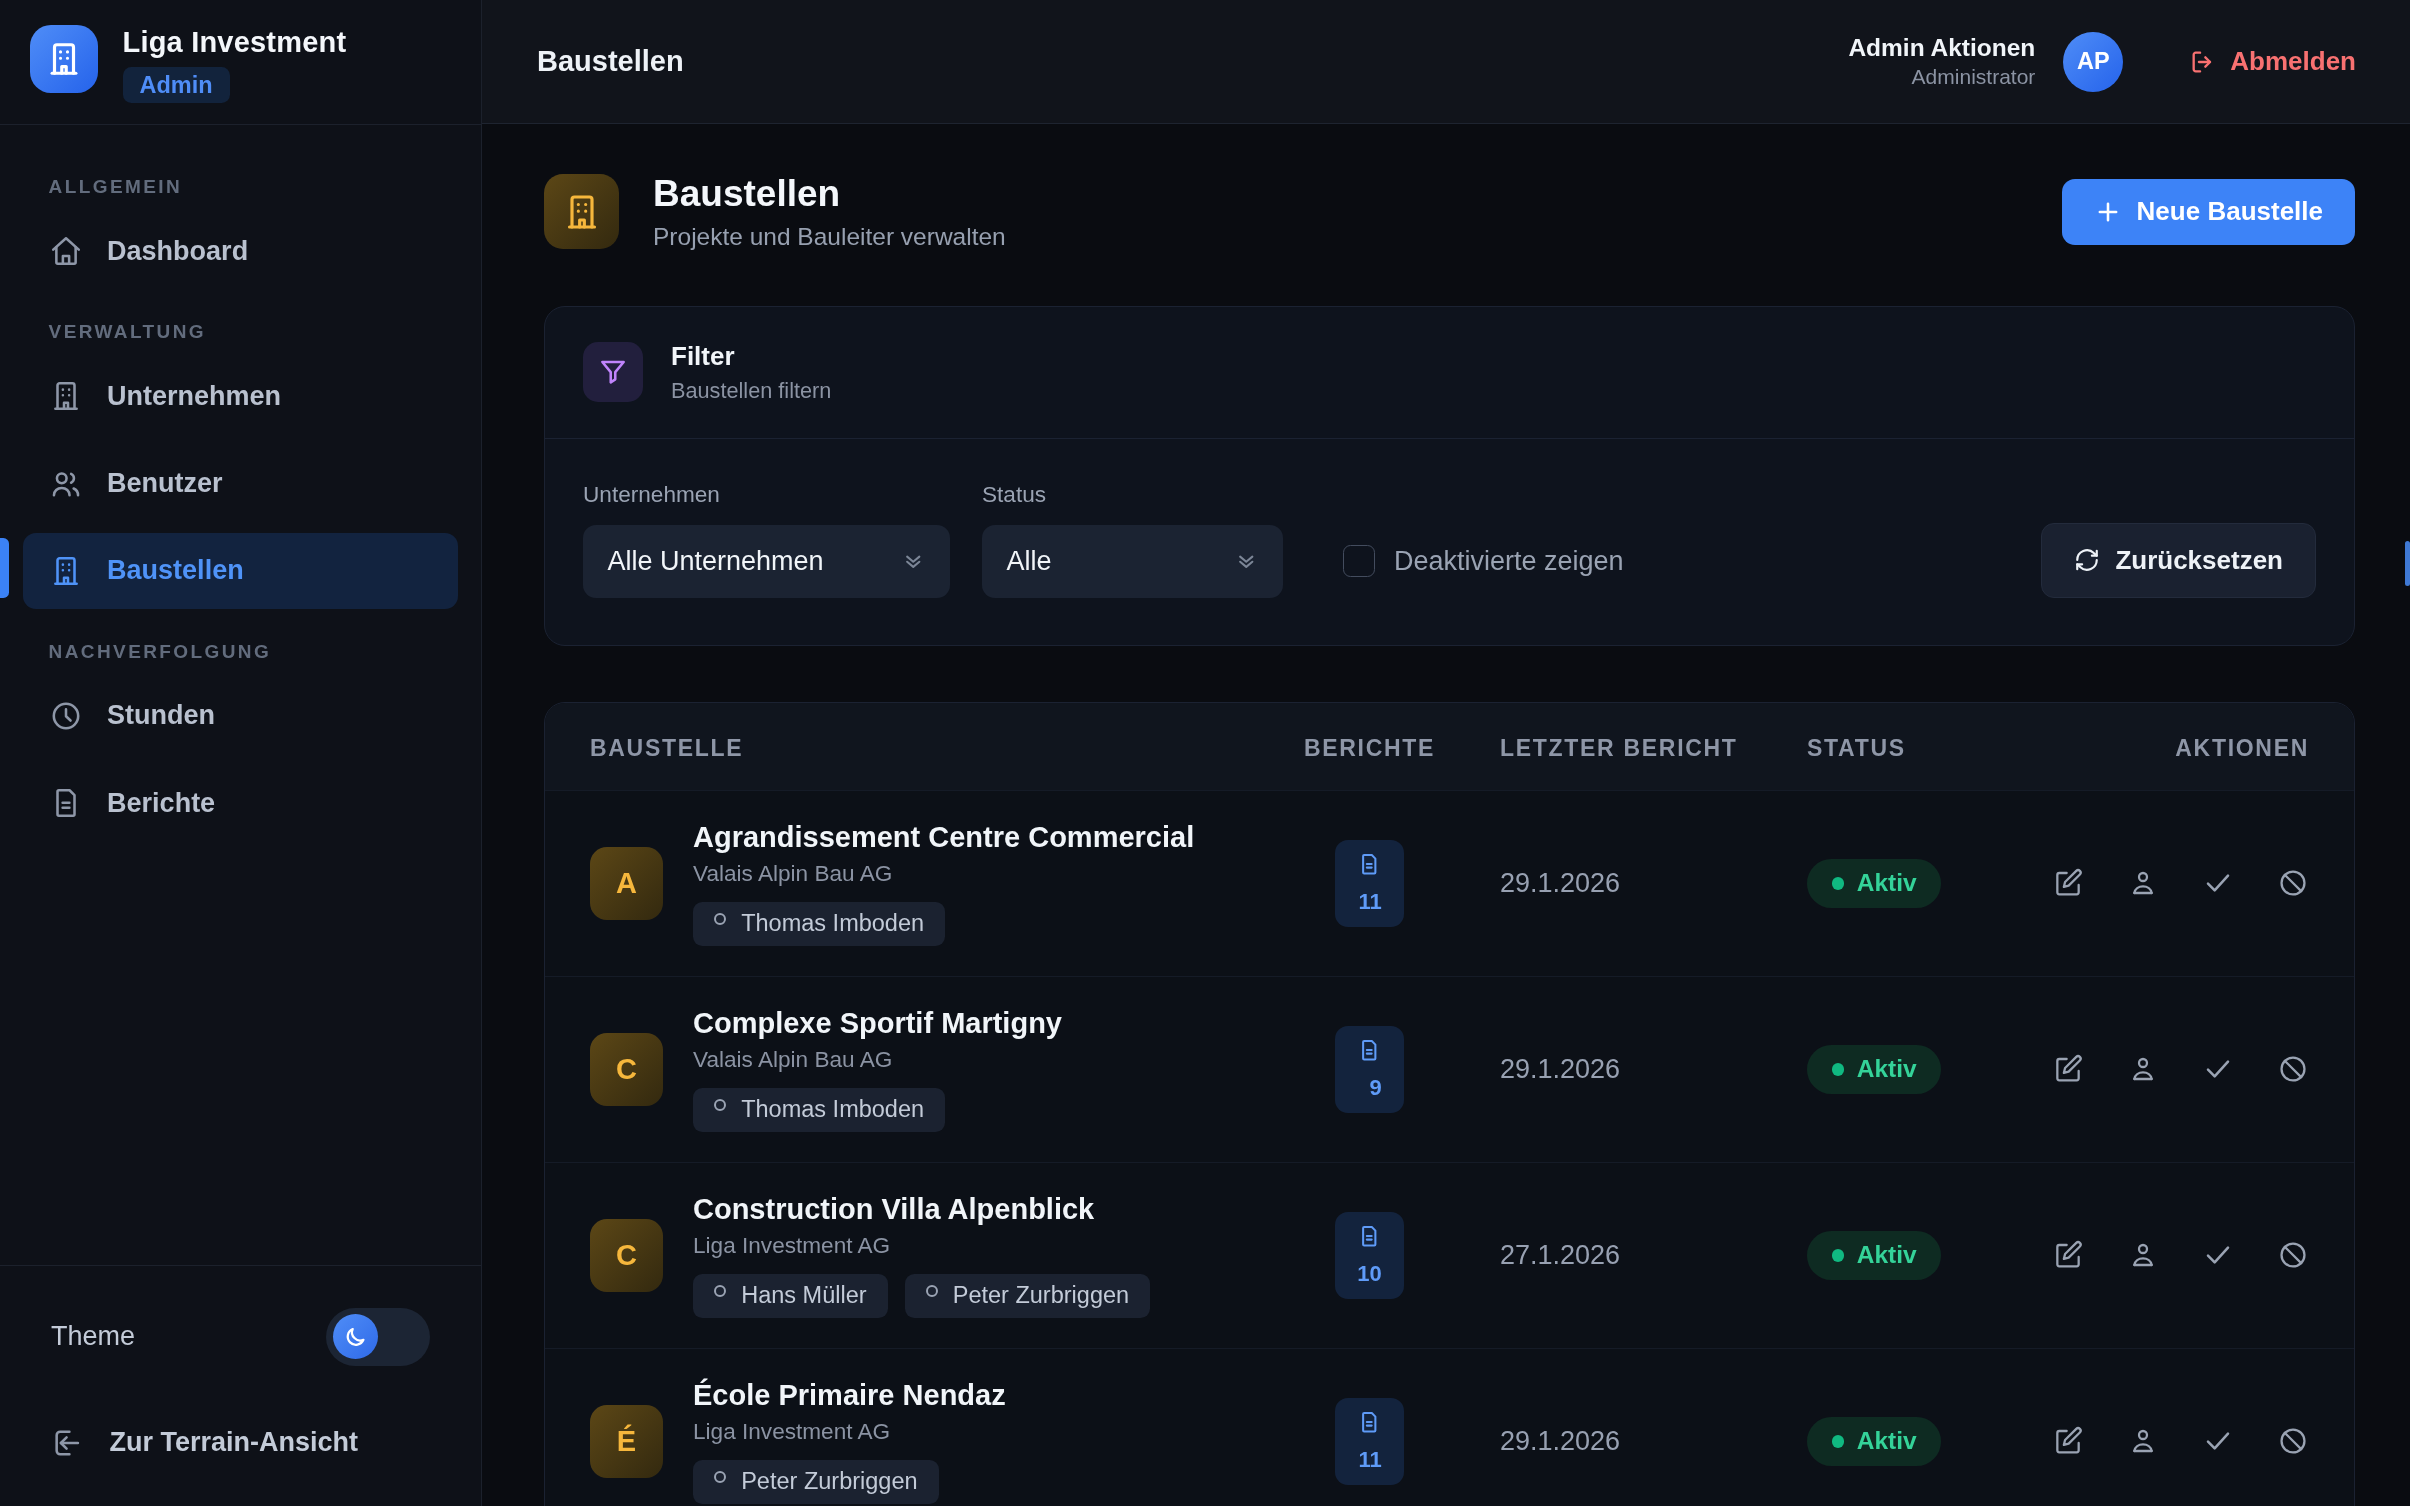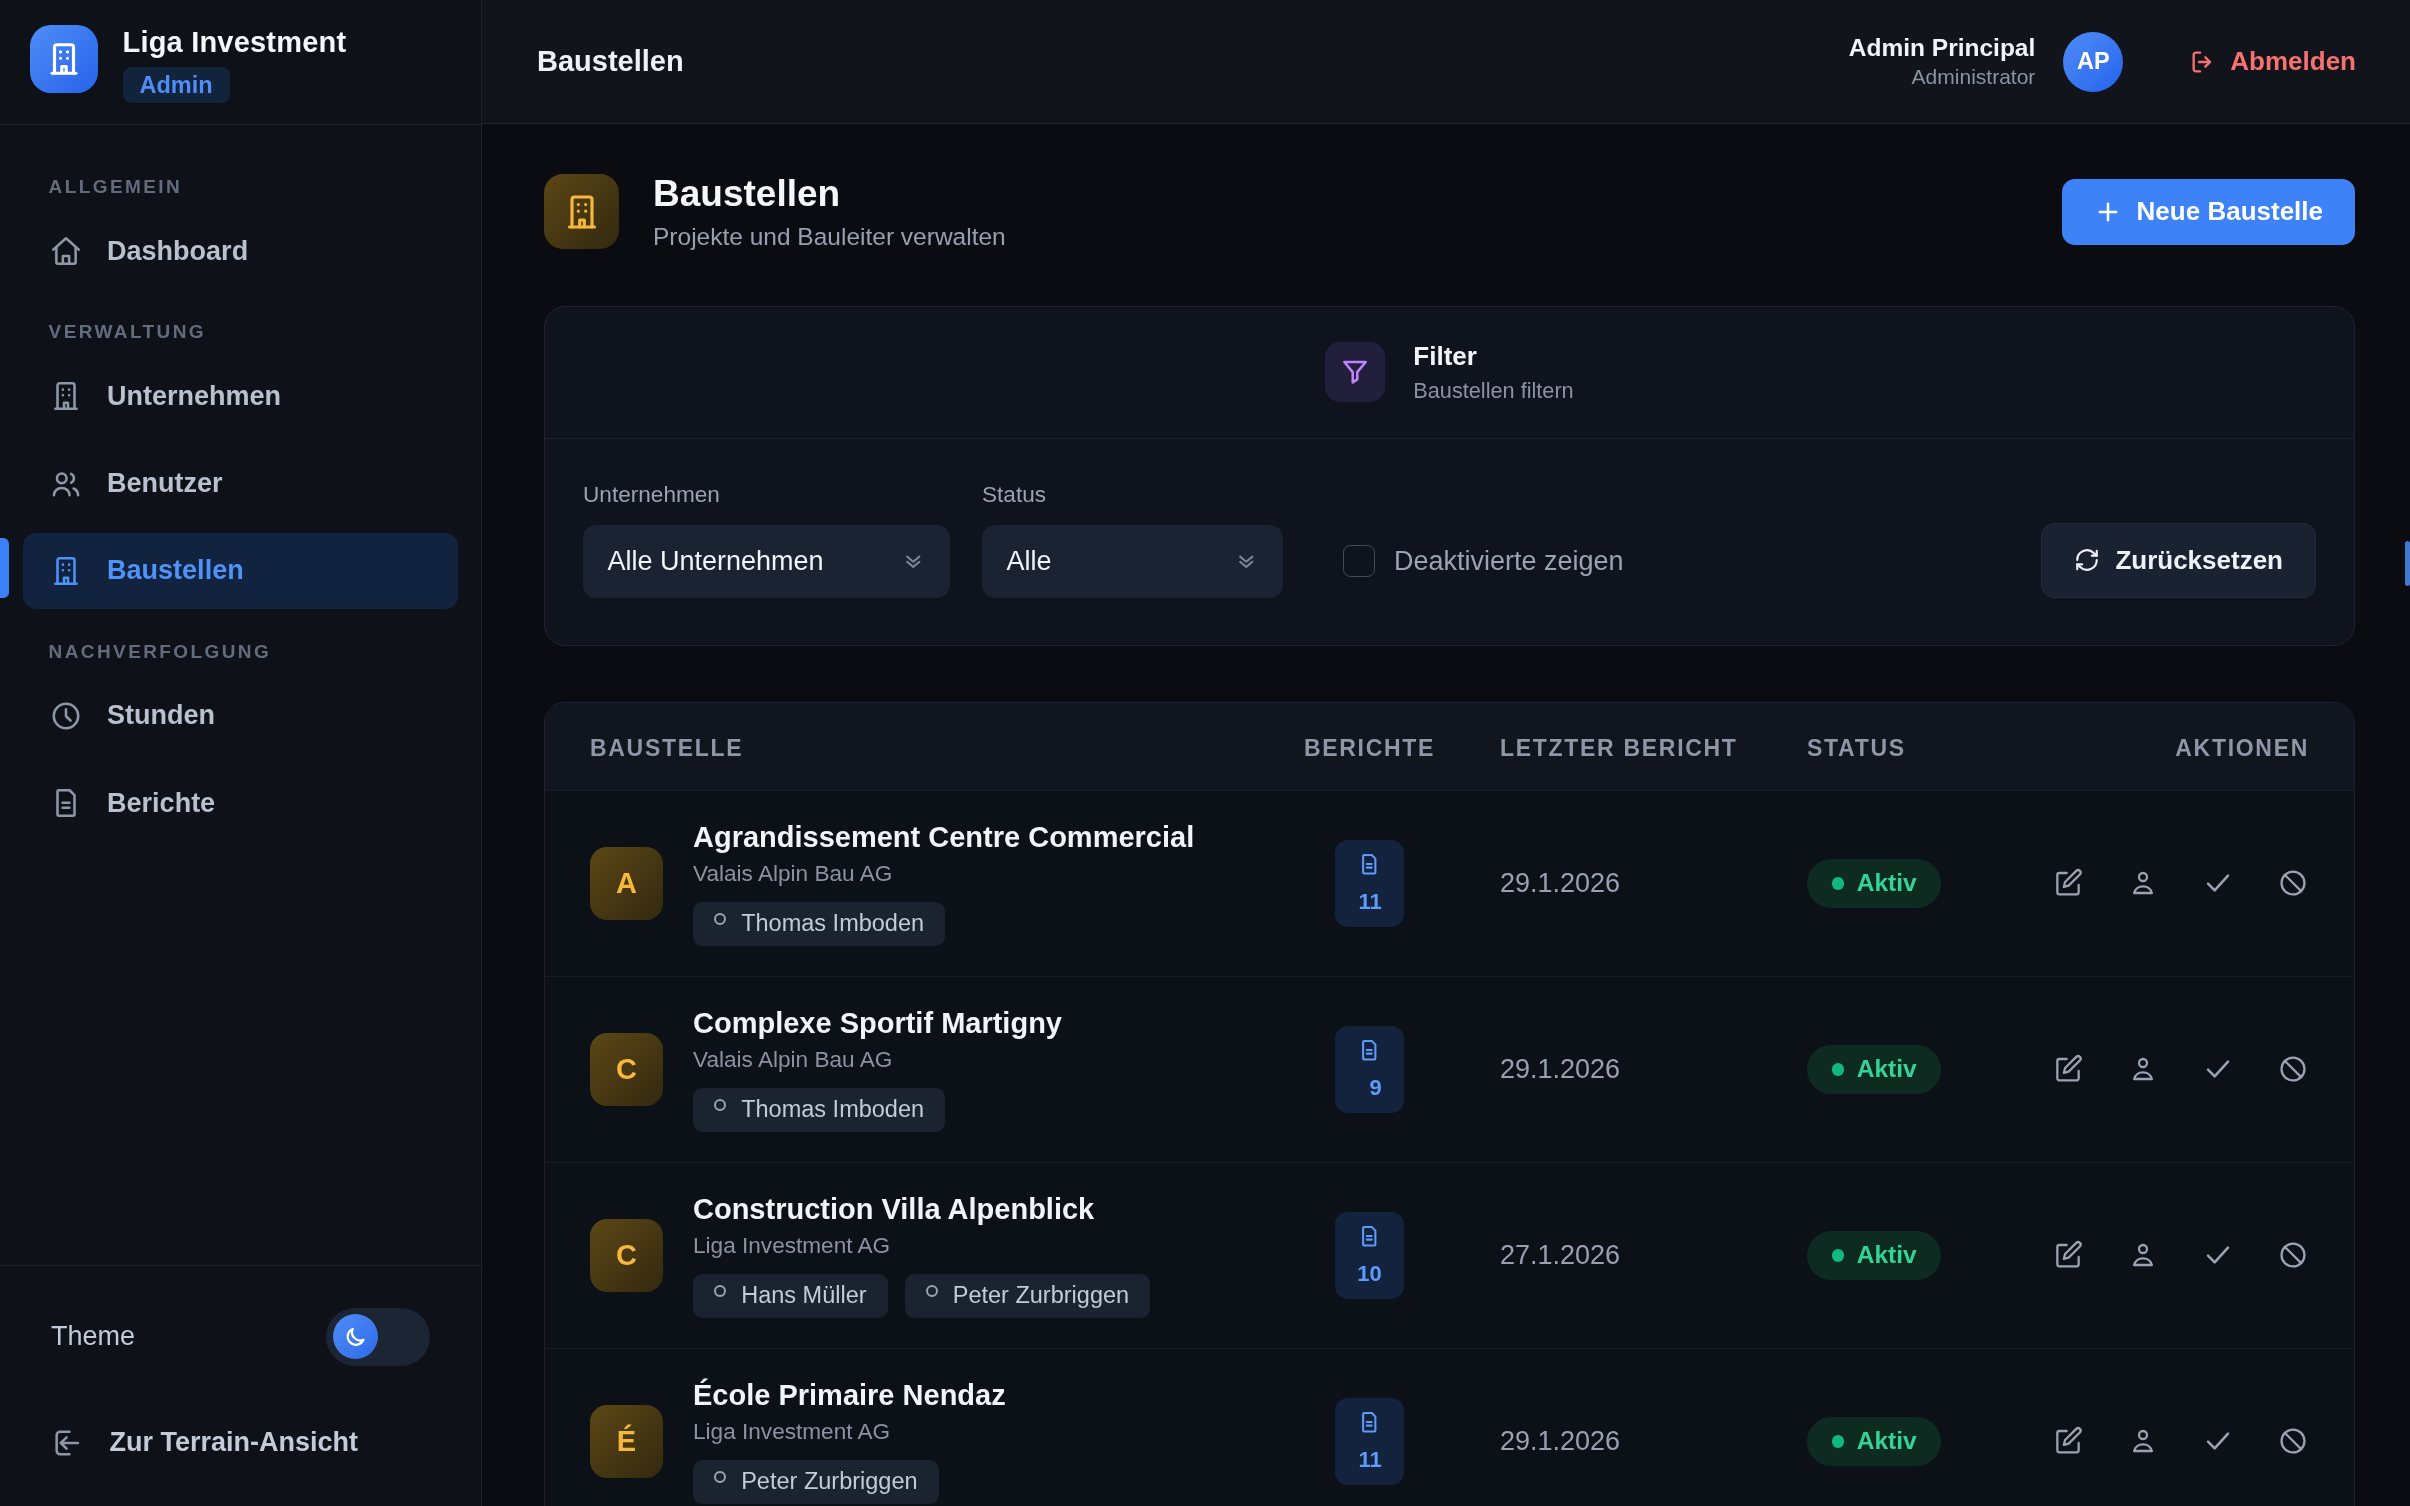--- a/index.html
+++ b/index.html
@@ -86,21 +86,21 @@
   .page-title { font-size:37px; font-weight:700; color:#f4f7fb; }
   .page-subtitle { font-size:24.5px; color:#97a0b0; margin-top:7.5px; }
   .page-head-actions { margin-left:auto; display:flex; gap:26px; }
   .btn { display:flex; align-items:center; gap:15px; height:66px; border-radius:13px; padding:0 32px; font-size:26px; font-weight:600; cursor:pointer; border:none; font-family:inherit; }
   .btn-dark { background:#151c29; color:#eef2f7; border:0.9px solid #262e3f; }
   .btn-blue { background:#3d83f7; color:#fff; }
 
   
   .card { background:#0e131d; border:0.9px solid #1b2232; border-radius:21px; }
   .filter-card { margin-top:55px; }
-  .filter-head { display:flex; align-items:center; gap:28px; padding:34px 38px;justify-content:center; }
+  .filter-head { display:flex; align-items:center; gap:28px; padding:34px 38px; }
   .filter-icon {
     width:60px; height:60px; border-radius:15px; background:#221f3d;
     display:flex; align-items:center; justify-content:center; color:#c084fc;
   }
   .filter-title { font-size:26px; font-weight:700; color:#f1f5f9; }
   .filter-sub { font-size:21.7px; color:#8b93a3; margin-top:6.6px; }
   .filter-divider { height:0.9px; background:#1b2232; }
   .filter-controls { display:flex; align-items:flex-end; padding:43px 38px 47px 38px; }
   .field-label { font-size:22.6px; color:#9aa3b3; margin-bottom:17px; }
   .select {
@@ -281,21 +281,21 @@
       <span>Zur Terrain-Ansicht</span>
     </div>
   </div>
 </aside>
 
 <div class="main">
   <header class="topbar">
     <div class="topbar-title">Baustellen</div>
     <div class="topbar-right">
       <div class="user-block">
-        <div class="user-name">Admin Principal</div>
+        <div class="user-name">Admin Aktionen</div>
         <div class="user-role">Administrator</div>
       </div>
       <div class="avatar">AP</div>
       <div class="logout">
         <span>
           <svg width="28" height="28" viewBox="0 0 24 24" fill="none" stroke="currentColor" stroke-width="2" stroke-linecap="round" stroke-linejoin="round">
             <path d="M9.5 4H5.8A1.8 1.8 0 0 0 4 5.8v12.4A1.8 1.8 0 0 0 5.8 20h3.7"></path>
             <path d="M14 8l4 4-4 4"></path>
               <path d="M18 12H8.5"></path>
           </svg>

